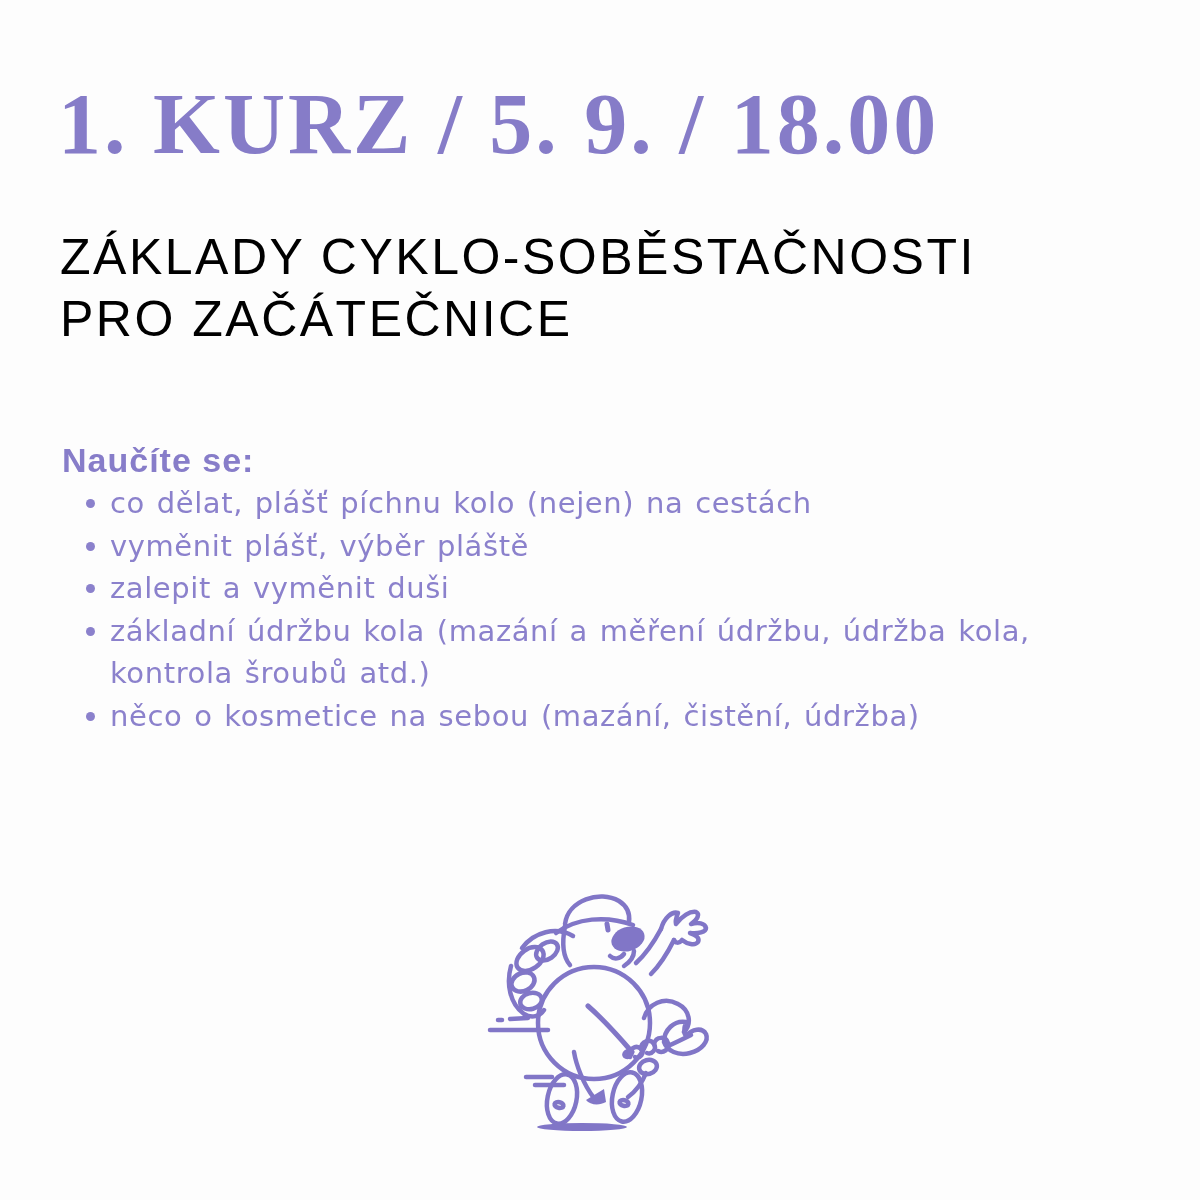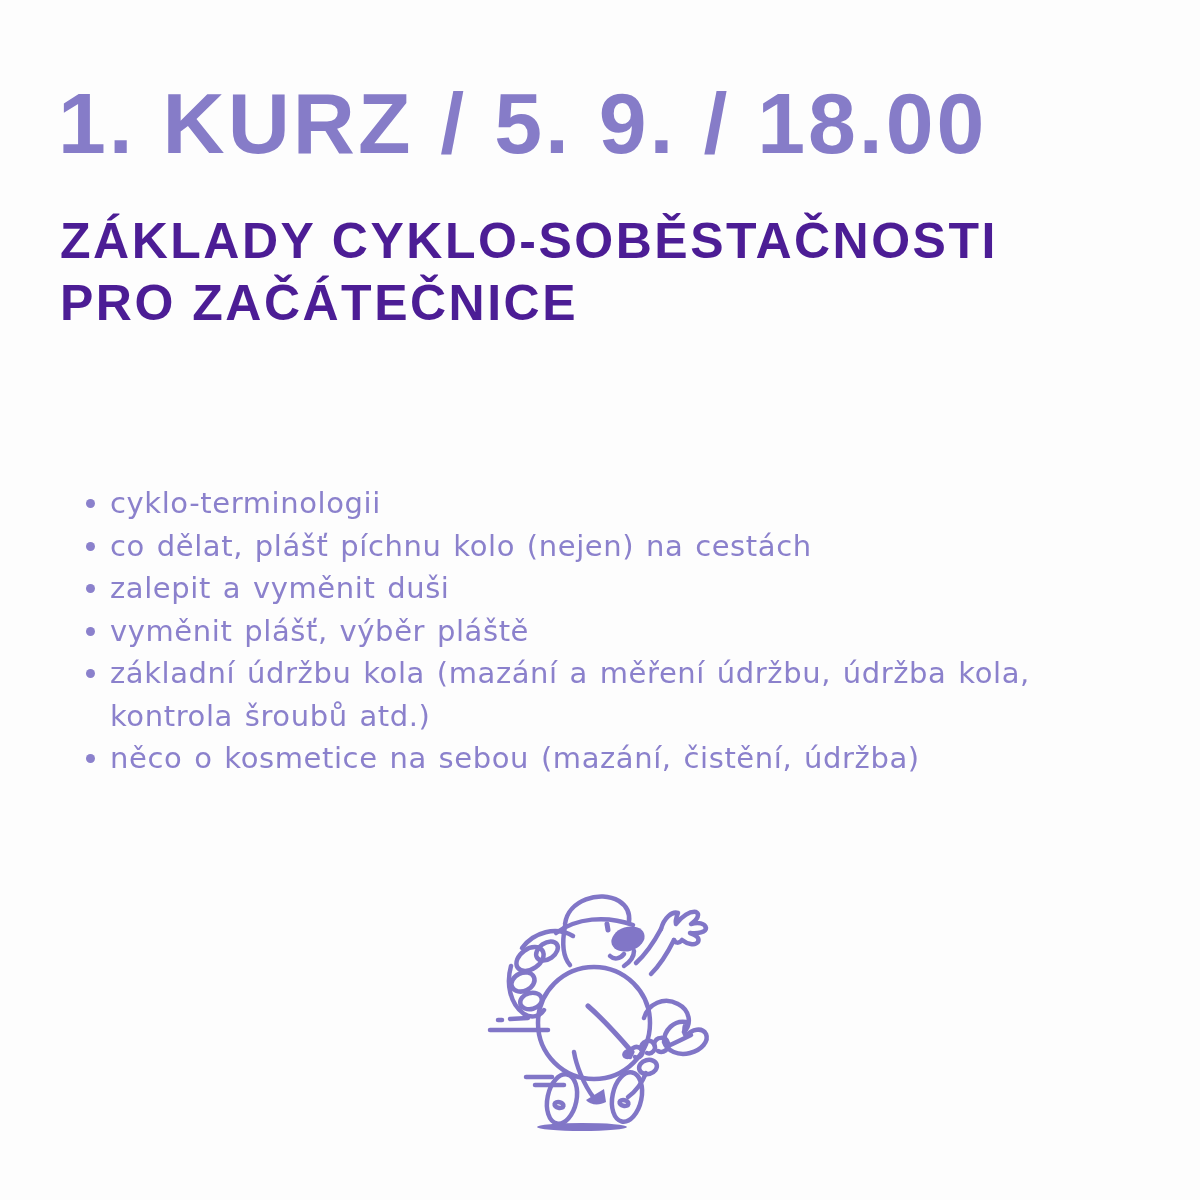--- a/index.html
+++ b/index.html
@@ -9,38 +9,38 @@
     width: 1200px;
     height: 1200px;
     background: #fdfdfd;
     overflow: hidden;
     font-family: "DejaVu Sans", sans-serif;
   }
   .title {
     position: absolute;
     left: 58px;
     top: 74px;
-    font-family: Liberation Sans, sans-serif;
+    font-family: Liberation Serif, serif;
     font-weight: 700;
     font-size: 86px;
     letter-spacing: 3px;
     color: #867cc8;
     white-space: nowrap;
     text-align: right;
   }
   .subtitle {
     position: absolute;
     left: 60px;
-    top: 210px;
+    top: 226px;
     font-family: "Liberation Sans", sans-serif;
-    font-weight: 700;
+    font-weight: 400;
     font-size: 50px;
     line-height: 62px;
     letter-spacing: 2.5px;
-    color: #4c1d95;
+    color: #000000;
   }
   .subtitle span { display: block; }
   .learn-heading {
     position: absolute;
     left: 62px;
     top: 441px;
     font-family: "Liberation Sans", sans-serif;
     font-weight: 700;
     font-size: 34px;
     letter-spacing: 1px;
@@ -85,26 +85,26 @@
 
 <div class="poster">
 
   <h1 class="title">1. KURZ / 5. 9. / 18.00</h1>
 
   <h2 class="subtitle">
     <span>ZÁKLADY CYKLO-SOBĚSTAČNOSTI</span>
     <span>PRO ZAČÁTEČNICE</span>
   </h2>
 
+  <h3 class="learn-heading">Naučíte se:</h3>
 
   <ul class="learn-list">
-    <li>cyklo-terminologii</li>
     <li>co dělat, plášť píchnu kolo (nejen) na cestách</li>
+    <li>vyměnit plášť, výběr pláště</li>
     <li>zalepit a vyměnit duši</li>
-    <li>vyměnit plášť, výběr pláště</li>
     <li>základní údržbu kola (mazání a měření údržbu, údržba kola, kontrola šroubů atd.)</li>
     <li>něco o kosmetice na sebou (mazání, čistění, údržba)</li>
   </ul>
 
   <div class="mascot">
     <svg width="260" height="270" viewBox="0 0 260 270" xmlns="http://www.w3.org/2000/svg">
       <g stroke="#8176c7" stroke-width="4.5" fill="none" stroke-linecap="round" stroke-linejoin="round">
 
         <g>
           <path d="M20 154 l4 0"></path>

